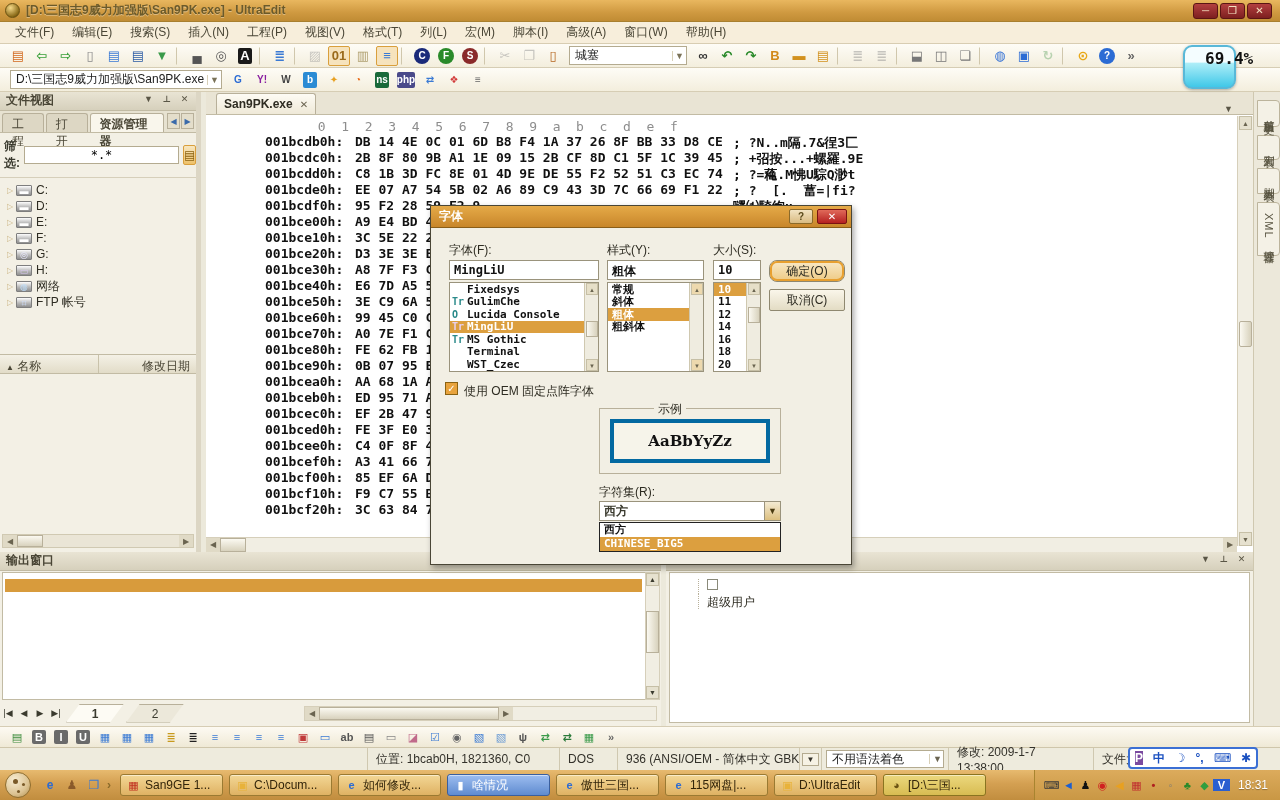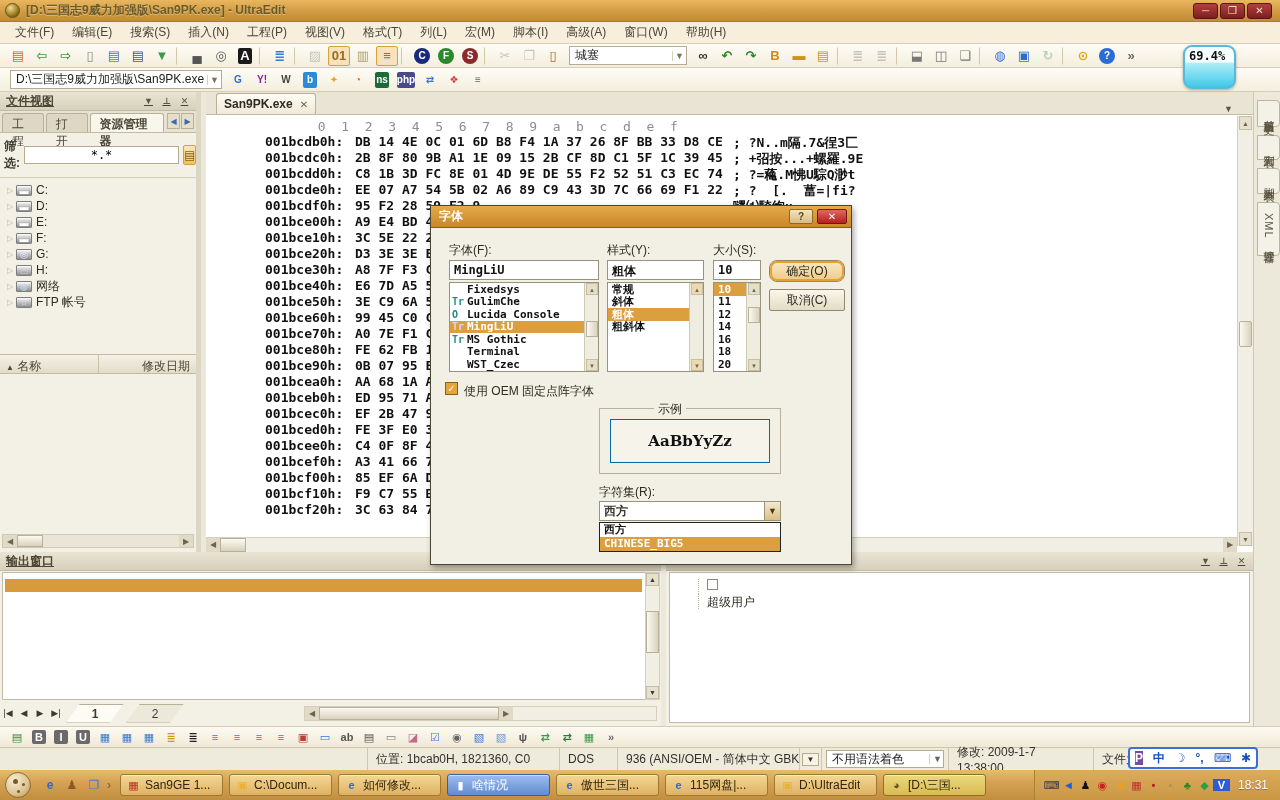--- a/index.html
+++ b/index.html
@@ -40,27 +40,27 @@
   .tb-icon.round .tb-glyph { border-radius:50%; width:16px; height:16px; line-height:16px; font-size:10px; }
   .tb-combo { height:19px; background:#fff; border:1px solid #b4ab90; display:flex;
     align-items:center; margin:0 4px; padding-left:5px; color:#222; }
   .tb-combo .arrow { margin-left:auto; width:14px; text-align:center; color:#7a7258;
     border-left:1px solid #d8d0b8; font-size:9px; }
   #file-combo { width:212px; } #search-combo { width:118px; }
 
   
   #gadget { left:1183px; top:45px; width:53px; height:44px; border-radius:9px; border:2px solid #58b8d8;
     background:linear-gradient(#f4fdff 38%,#aeeef8 40%,#40c8e8); box-shadow:0 1px 3px rgba(0,0,0,.3); z-index:40; }
-  #gadget span { display:block; font-weight:bold; font-size:12px; color:#111; padding:2px 0 0 4px;
+  #gadget span { display:block; font-weight:bold; font-size:16px; color:#111; padding:2px 0 0 20px;
     font-family:"DejaVu Sans Mono",monospace; }
 
   
   #sidebar { left:0; top:92px; width:201px; height:460px; background:#f3f0e5; border-right:5px solid #dcd6c4; }
   .panel-title { height:19px; background:linear-gradient(#e9e4d4,#d6d0bc); border-bottom:1px solid #c2bba4;
-    display:flex; align-items:center; padding:0 4px 0 6px; font-weight:bold; color:#4a4636;text-decoration:underline; }
+    display:flex; padding:0 4px 0 6px; font-weight:bold; color:#4a4636; }
   .pt-btn { width:15px; height:14px; margin-left:3px; text-align:center; line-height:14px; font-size:9px;
     color:#5a5646; }
   .panel-title .spacer { flex:1; }
   #sidebar-tabs { display:flex; height:22px; border-bottom:1px solid #c2bba4; background:#e7e2d1;
     padding:2px 2px 0 2px; }
   .side-tab { padding:2px 9px; border:1px solid #b8b09a; border-bottom:none; margin-right:2px;
     border-radius:3px 3px 0 0; background:#ddd7c4; color:#4a4636; }
   .side-tab.active { background:#f9f6ec; font-weight:bold; }
   .tab-arrows { margin-left:auto; display:flex; }
   .tab-arrows div { width:13px; height:16px; border:1px solid #b8b09a; background:#e4decb; font-size:8px;
@@ -209,21 +209,21 @@
   .dlg-scroll .down { bottom:0; }
   .dlg-scroll .thumb { position:absolute; left:1px; width:12px; height:16px;
     background:linear-gradient(90deg,#fbf9f1,#d8d2bd); border:1px solid #b8b09a; }
   .dlg-btn { position:absolute; width:76px; height:22px; background:linear-gradient(#faf6ea,#e3dcc4);
     border:1px solid #8f8870; border-radius:2px; text-align:center; line-height:20px; color:#2e2c22; }
   #btn-ok { outline:2px solid #e8a030; outline-offset:-3px; background:linear-gradient(#f8e9c8,#eeca84);border-radius:8px; }
   #oem-check { position:absolute; left:14px; top:176px; width:13px; height:13px; background:#e8a33d;
     border:1px solid #8a6212; color:#fff; font-size:10px; line-height:12px; text-align:center; }
   #sample-group { position:absolute; left:168px; top:202px; width:182px; height:66px; border:1px solid #b8b09a; }
   #sample-legend { position:absolute; left:8px; top:-8px; background:#f2efe4; padding:0 4px; color:#2e2c22;margin-left:46px; }
-  #sample-box { position:absolute; left:10px; top:10px; right:10px; bottom:10px; border:1px solid #0369a1;
+  #sample-box { position:absolute; left:10px; top:10px; right:10px; bottom:10px; border:4px solid #0369a1;
     background:#f6f4ea; display:flex; align-items:center; justify-content:center; }
   #sample-text { font-family:"DejaVu Serif","Liberation Serif",serif; font-weight:bold; font-size:15px; color:#111; }
   #charset-combo { position:absolute; left:168px; top:295px; width:182px; height:20px; background:#fff;
     border:1px solid #9a937c; display:flex; align-items:center; padding-left:4px; font-weight:bold; }
   #charset-combo .arrow { margin-left:auto; width:16px; height:100%; background:linear-gradient(#f3ead2,#ddc080);
     border-left:1px solid #9a937c; text-align:center; font-size:9px; line-height:18px; color:#4a3a10; }
   #charset-drop { position:absolute; left:168px; top:316px; width:182px; background:#fff; border:1px solid #222; }
   .cs-opt { height:14px; line-height:14px; padding-left:4px; font-family:"DejaVu Sans Mono",monospace;
     font-weight:bold; font-size:11px; color:#111; }
   .cs-opt.selected { background:#dc9f3f; color:#fff; }

